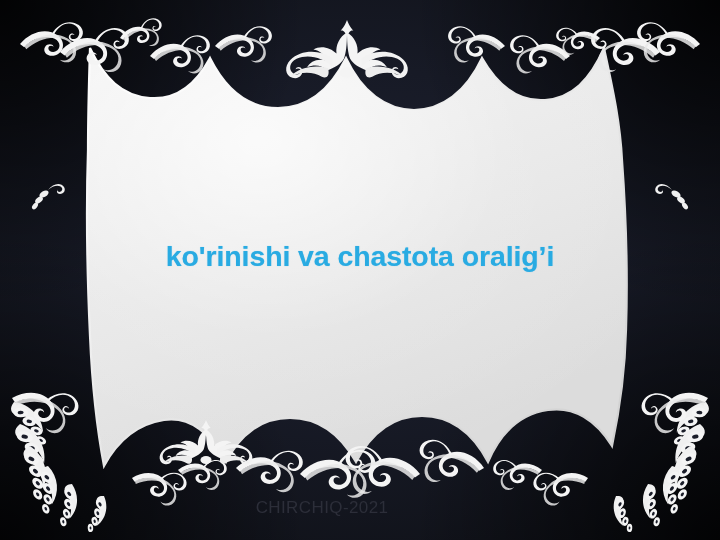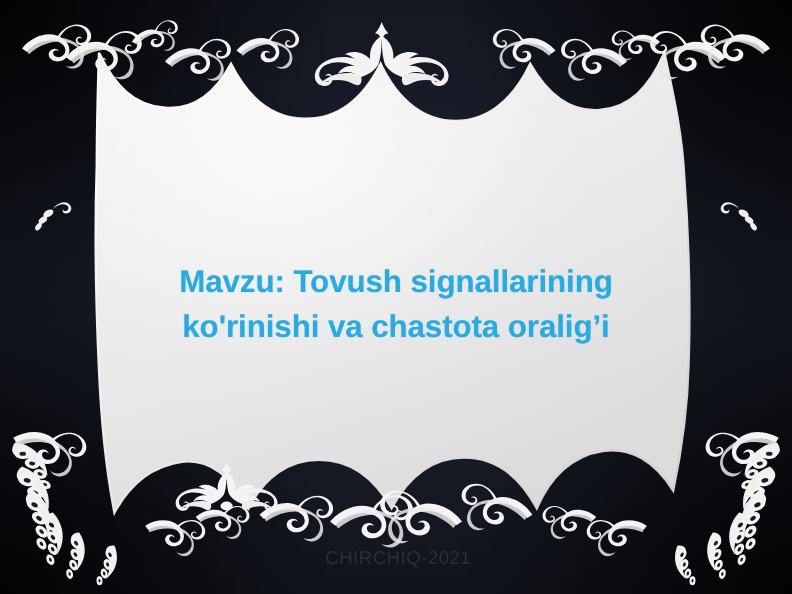--- a/index.html
+++ b/index.html
@@ -64,21 +64,20 @@
   .footer {
     position: absolute;
     left: 0;
     top: 498px;
     width: 644px;
     text-align: center;
     z-index: 6;
     font-size: 17px;
     letter-spacing: .4px;
     color: #2c2e39;
-    margin-left: 40px;
   }
 </style>
 </head>
 <body>
 
 <div id="slide">
 
   <div class="backdrop"></div>
   <div class="backdrop-corners"></div>
 
@@ -313,19 +312,18 @@
     </g>
     <g transform="translate(420,474) scale(-1.25,1.25) rotate(-2)">
       <use href="#scrollA"></use>
     </g>
     <g transform="translate(206,452) scale(0.8)">
       <use href="#crown"></use>
     </g>
   </svg>
 
   <div class="title-block">
-    <div class="title-line">Mavzu: Tovush signallarining</div>
     <div class="title-line">ko'rinishi va chastota oralig’i</div>
   </div>
 
   <div class="footer">CHIRCHIQ-2021</div>
 
 </div>
 
 </body></html>

